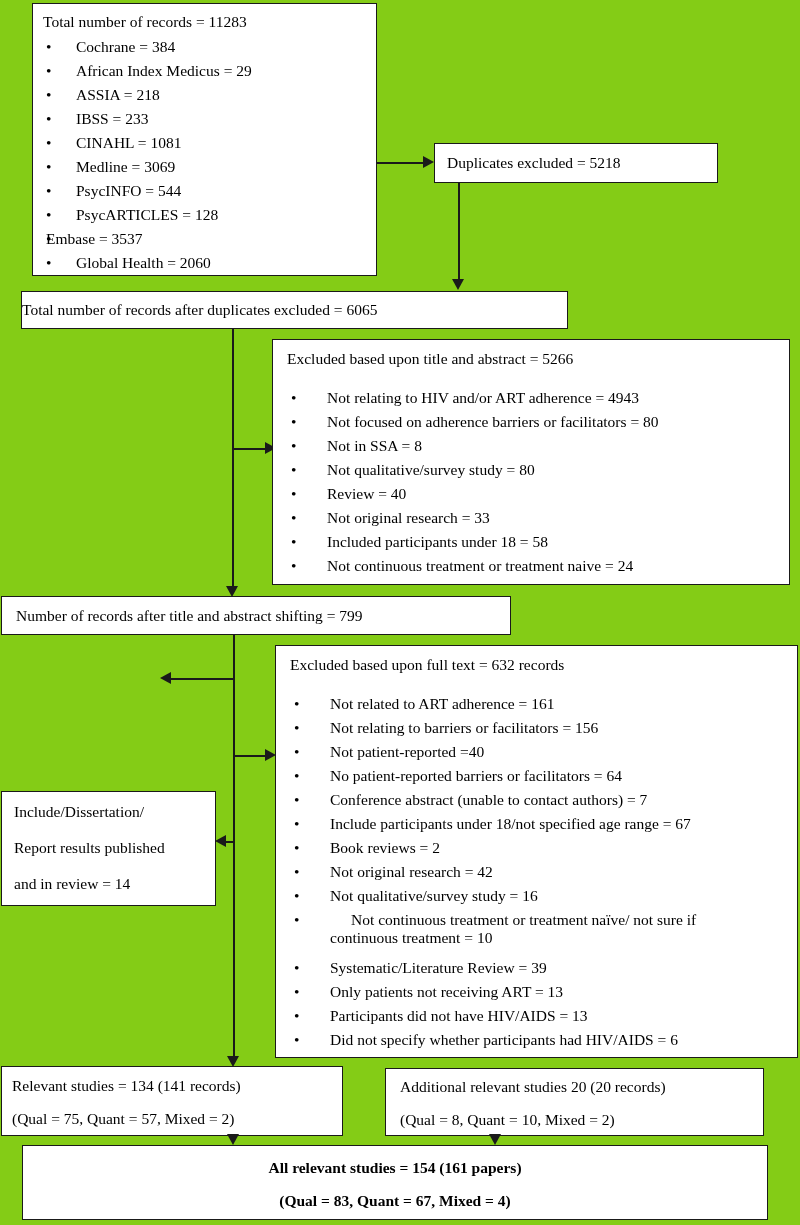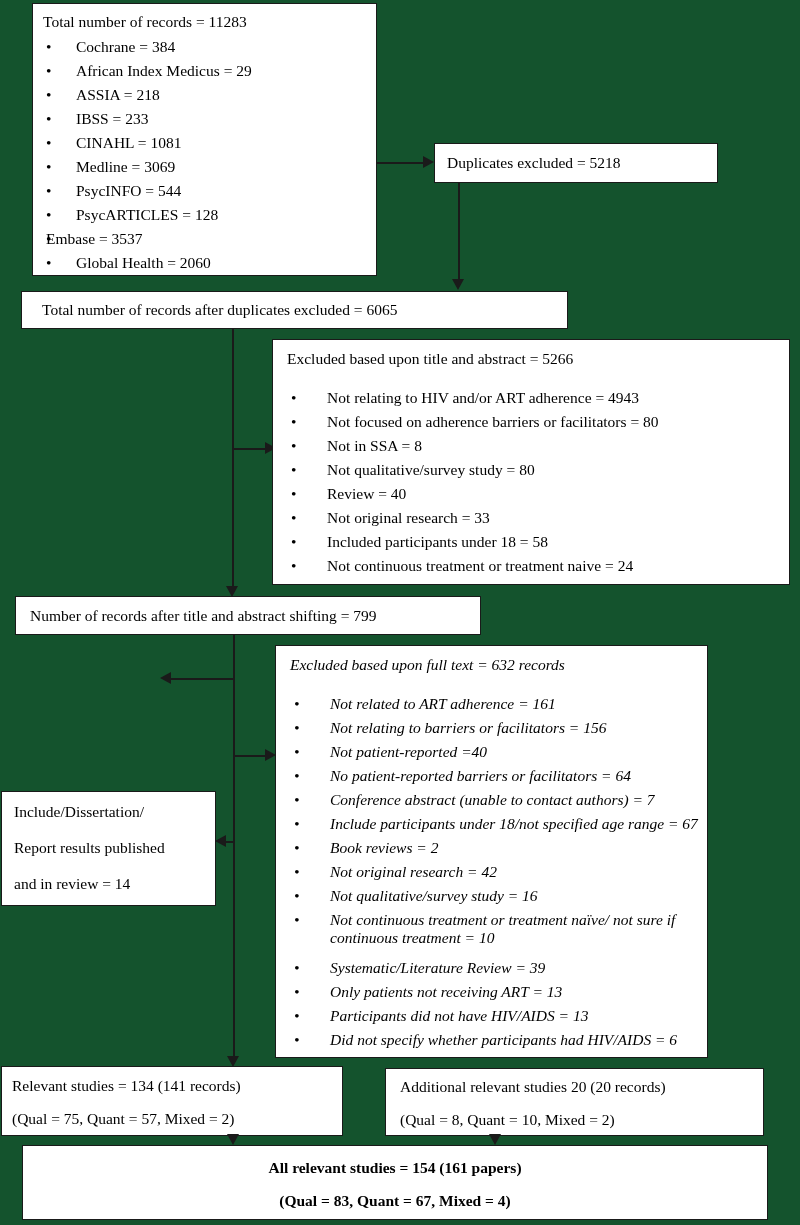--- a/index.html
+++ b/index.html
@@ -4,21 +4,21 @@
 <style>
   html, body {
     margin: 0;
     padding: 0;
     background: #ffffff;
   }
   #canvas {
     position: relative;
     width: 800px;
     height: 1225px;
-    background: #14532d;
+    background: #84cc16;
     font-family: "Liberation Serif", "DejaVu Serif", serif;
     color: #000000;
     overflow: hidden;
   }
   .box {
     position: absolute;
     box-sizing: border-box;
     border: 1.6px solid #1a1a1a;
     background: #ffffff;
     line-height: 1.0;
@@ -144,21 +144,21 @@
     <div class="box-title" style="position:absolute; left:12px; top:11px;">Duplicates excluded = 5218</div>
   </div>
 
   <div class="line hline" style="left:377px; top:162px; width:48px;"></div>
   <div class="arrow-right" style="left:423px; top:156px;"></div>
 
   <div class="line vline" style="left:458px; top:183px; height:98px;"></div>
   <div class="arrow-down" style="left:452px; top:279px;"></div>
 
   <div class="box" style="left:21px; top:291px; width:547px; height:38px;">
-    <div class="box-title" style="position:absolute; left:20px; top:10px;">Total number of records after duplicates excluded = 6065</div>
+    <div class="box-title" style="position:absolute; left:0; top:10px;">Total number of records after duplicates excluded = 6065</div>
   </div>
 
   <div class="line vline" style="left:232px; top:329px; height:261px;"></div>
   <div class="arrow-down" style="left:226px; top:586px;"></div>
 
   <div class="line hline" style="left:232px; top:448px; width:38px;"></div>
   <div class="arrow-right" style="left:265px; top:442px;"></div>
 
   <div class="box" style="left:272px; top:339px; width:518px; height:246px;">
     <div class="box-title" style="position:absolute; left:14px; top:11px;">Excluded based upon title and abstract = 5266</div>
@@ -191,21 +191,21 @@
         <span class="bullet-dot">•</span>
         <span class="bullet-text" style="margin-left:36px;">Included participants under 18 = 58</span>
       </li>
       <li style="height:24px;">
         <span class="bullet-dot">•</span>
         <span class="bullet-text" style="margin-left:36px;">Not continuous treatment or treatment naive = 24</span>
       </li>
     </ul>
   </div>
 
-  <div class="box" style="left:15px; top:596px; width:466px; height:39px;">
+  <div class="box" style="left:1px; top:596px; width:510px; height:39px;">
     <div class="box-title" style="position:absolute; left:14px; top:11px;">Number of records after title and abstract shifting = 799</div>
   </div>
 
   <div class="line vline" style="left:233px; top:635px; height:425px;"></div>
   <div class="arrow-down" style="left:227px; top:1056px;"></div>
 
   <div class="line hline" style="left:168px; top:678px; width:66px;"></div>
   <div class="arrow-left" style="left:160px; top:672px;"></div>
 
   <div class="line hline" style="left:233px; top:755px; width:36px;"></div>
@@ -214,21 +214,21 @@
   <div class="line hline" style="left:224px; top:841px; width:11px;"></div>
   <div class="arrow-left" style="left:215px; top:835px;"></div>
 
 
   <div class="box" style="left:1px; top:791px; width:215px; height:115px;">
     <div class="txt-line" style="left:12px; top:12px;">Include/Dissertation/</div>
     <div class="txt-line" style="left:12px; top:48px;">Report results published</div>
     <div class="txt-line" style="left:12px; top:84px;">and in review = 14</div>
   </div>
 
-  <div class="box" style="left:275px; top:645px; width:433px; height:413px;font-style:italic;">
+  <div class="box" style="left:275px; top:645px; width:523px; height:413px;">
     <div class="box-title" style="position:absolute; left:14px; top:11px;">Excluded based upon full text = 632 records</div>
     <ul class="bullets" style="position:absolute; left:18px; top:50px; width:500px;">
       <li style="height:24px;">
         <span class="bullet-dot">•</span>
         <span class="bullet-text" style="margin-left:36px;">Not related to ART adherence = 161</span>
       </li>
       <li style="height:24px;">
         <span class="bullet-dot">•</span>
         <span class="bullet-text" style="margin-left:36px;">Not relating to barriers or facilitators = 156</span>
       </li>
@@ -255,21 +255,21 @@
       <li style="height:24px;">
         <span class="bullet-dot">•</span>
         <span class="bullet-text" style="margin-left:36px;">Not original research = 42</span>
       </li>
       <li style="height:24px;">
         <span class="bullet-dot">•</span>
         <span class="bullet-text" style="margin-left:36px;">Not qualitative/survey study = 16</span>
       </li>
       <li style="height:48px;">
         <span class="bullet-dot">•</span>
-        <span class="bullet-text" style="margin-left:36px;">Not continuous treatment or treatment naïve/ not sure if</span>
+        <span class="bullet-text" style="margin-left:57px;">Not continuous treatment or treatment naïve/ not sure if</span>
         <span class="bullet-text" style="display:block; margin-left:36px; margin-top:2px;">continuous treatment = 10</span>
       </li>
       <li style="height:24px;">
         <span class="bullet-dot">•</span>
         <span class="bullet-text" style="margin-left:36px;">Systematic/Literature Review = 39</span>
       </li>
       <li style="height:24px;">
         <span class="bullet-dot">•</span>
         <span class="bullet-text" style="margin-left:36px;">Only patients not receiving ART = 13</span>
       </li>

